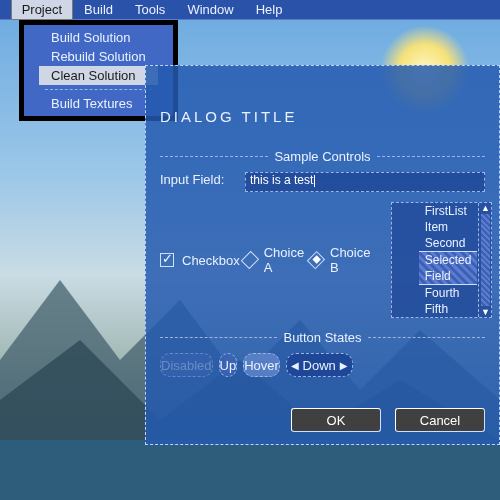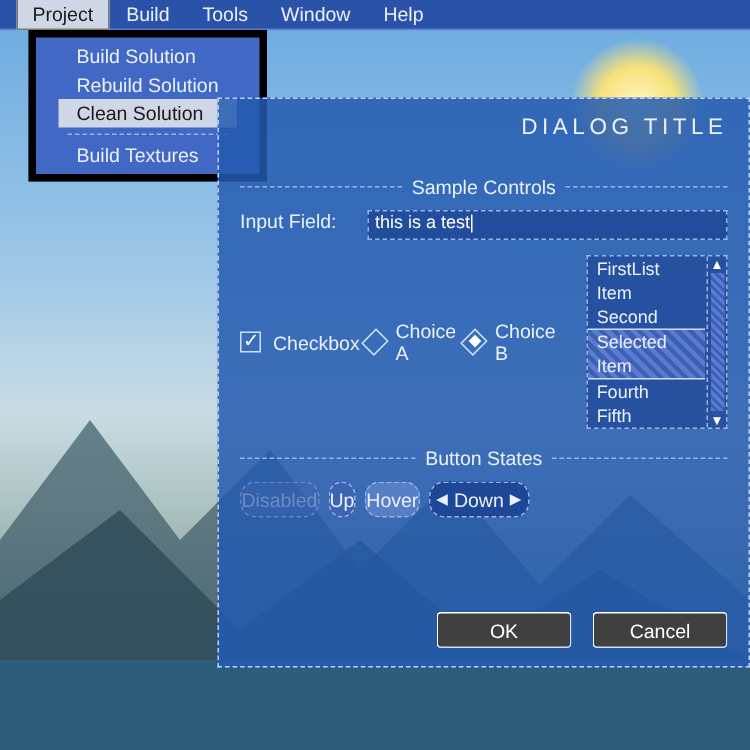--- a/index.html
+++ b/index.html
@@ -56,21 +56,21 @@
 
 .dialog {
   position: absolute;
   left: 145px; top: 65px;
   width: 355px; height: 380px;
   background: rgba(36,90,175,0.85);
   border: 1px dashed #bcd2ff;
   padding: 10px 14px 12px;
   color: #eaf1ff;
 }
-.dlg-title { text-align: right; letter-spacing: 3px; font-size: 15px; margin-bottom: 8px; }
+.dlg-title { text-align: left; letter-spacing: 3px; font-size: 15px; margin-bottom: 8px; margin-top: 32px; }
 .group-label {
   display: flex; align-items: center; gap: 6px; font-size: 13px; margin: 24px 0 8px;
 }
 .group-label .line { flex: 1; border-top: 1px dashed #9bb4e8; }
 .row { display: flex; align-items: flex-start; gap: 10px; margin-bottom: 10px; }
 .field-label { min-width: 75px; }
 .text-input {
   flex: 1; height: 20px;
   background: rgba(30,70,150,0.8);
   border: 1px dashed #9bb4e8;
@@ -91,20 +91,21 @@
 .radio.sel::after {
   content: ""; position: absolute; top: 2px; left: 2px; width: 6px; height: 6px;
   background: #fff;
 }
 .listbox {
   width: 134px;
   border: 1px dashed #9bb4e8;
   background: rgba(30,70,150,0.7);
   position: relative;
   padding-right: 14px;
+  padding-left: 27px;
 }
 .listbox .li { padding: 0 6px; font-size: 12px; line-height: 16px; }
 .listbox .li.sel {
   background: repeating-linear-gradient(45deg,#5a7cd0,#5a7cd0 3px,#3e60b4 3px,#3e60b4 6px);
   border-top: 1px solid #cfe0ff; border-bottom: 1px solid #cfe0ff;
 }
 .listbox .sb {
   position: absolute; top: 0; right: 0; bottom: 0; width: 13px;
   border-left: 1px dashed #9bb4e8;
   display: flex; flex-direction: column; justify-content: space-between; align-items: center;
@@ -192,21 +193,21 @@
         <span>Choice A</span>
       </div>
       <div class="opt">
         <span class="radio sel"></span>
         <span>Choice B</span>
       </div>
     </div>
     <div class="listbox">
       <div class="li">FirstList Item</div>
       <div class="li">Second</div>
-      <div class="li sel">Selected Item</div>
+      <div class="li sel">Selected Field</div>
       <div class="li">Fourth</div>
       <div class="li">Fifth</div>
       <div class="sb">
         <span>▲</span>
         <span class="thumb"></span>
         <span>▼</span>
       </div>
     </div>
   </div>
 

